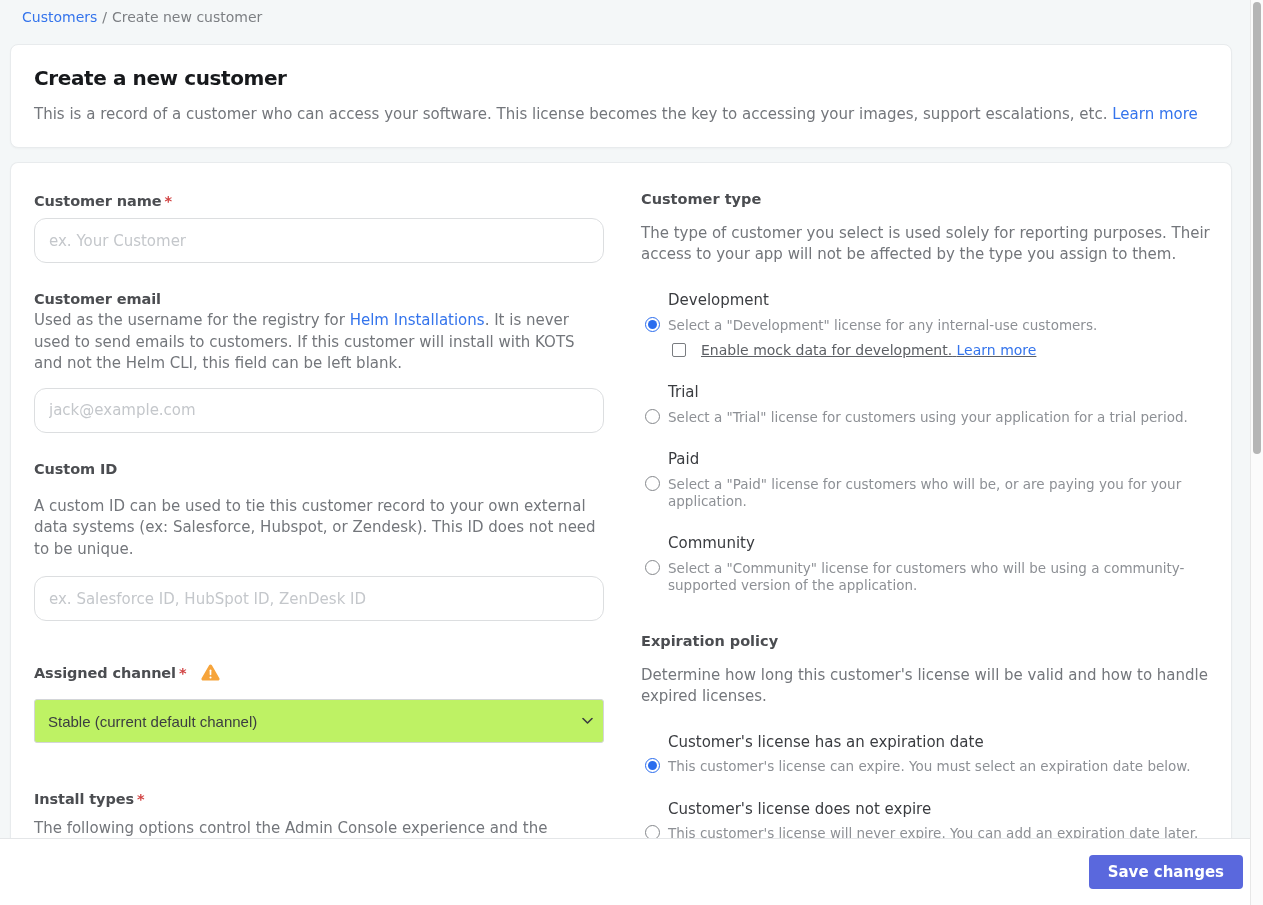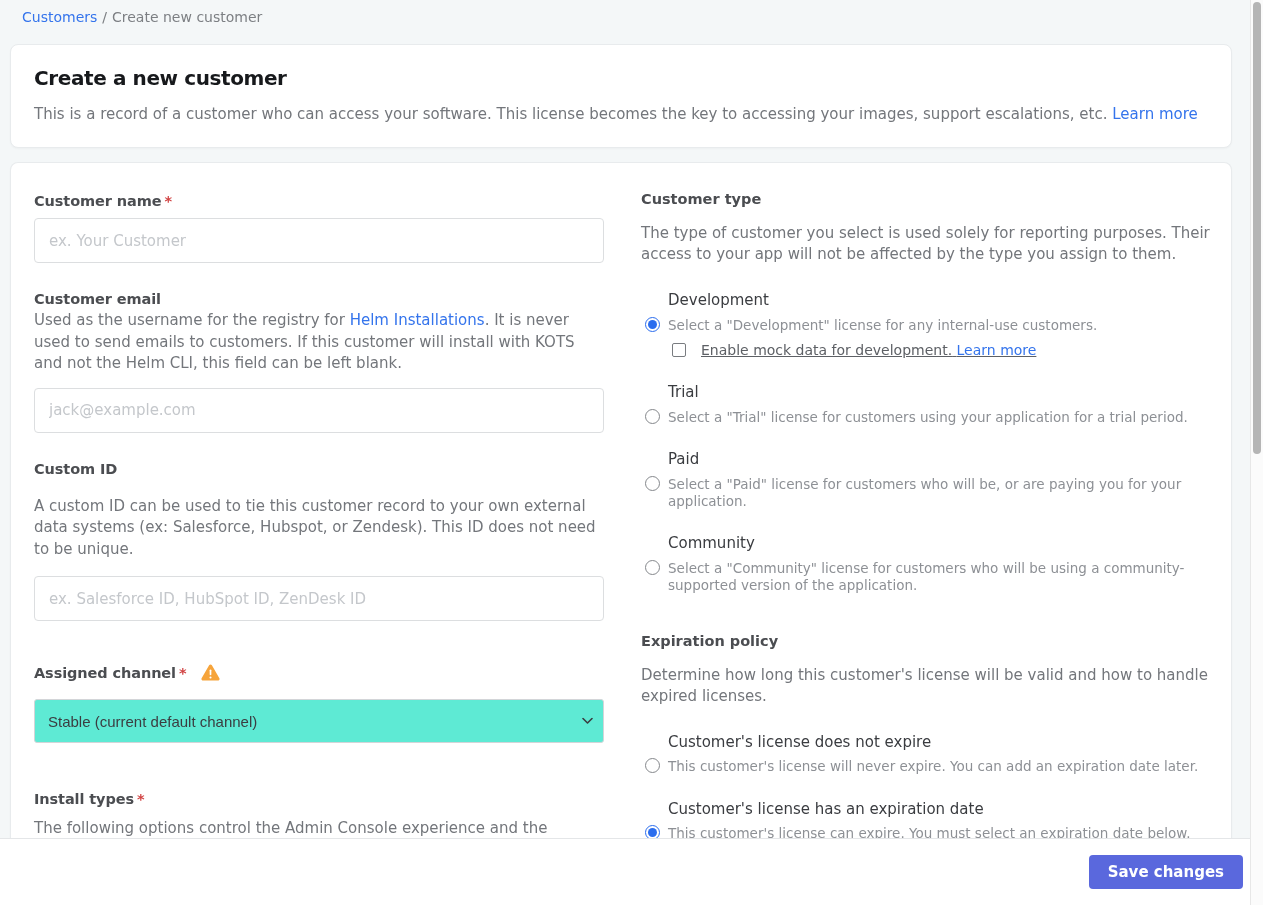--- a/index.html
+++ b/index.html
@@ -31,30 +31,30 @@
   .main-card { top:162px; height:676px; border-radius:8px 8px 0 0; border-bottom:none; padding:28px 23px 0 23px; overflow:hidden; }
   .columns { display:flex; }
   .col-left { width:570px; margin-right:37px; flex:none; }
   .col-right { width:570px; flex:none; }
 
   
   .field-label { font-size:14.5px; font-weight:bold; color:#4b4d51; letter-spacing:-0.1px; }
   .req { color:#D14343; font-size:14.5px; margin-left:3px; font-weight:bold; }
   .para { font-size:15px; color:#73767b; line-height:21.5px; }
   .text-input {
-    width:100%; height:45px; border:1px solid #dcdee0; border-radius:4px;
+    width:100%; height:45px; border:1px solid #dcdee0; border-radius:12px;
     padding:0 14px; font-size:15px; color:#3f4145; background:#fff;
     font-family:"DejaVu Sans", sans-serif; outline:none;
   }
   .text-input::placeholder { color:#c4c7cb; opacity:1; }
 
   .select-wrap { position:relative; width:100%; }
   select {
     width:100%; height:44px; border:1px solid #d3d5d8; border-radius:3px;
-    padding:0 28px 0 13px; font-size:15px; color:#3b3d41; background:#5eead4;
+    padding:0 28px 0 13px; font-size:15px; color:#3b3d41; background:#bef264;
     font-family:"Liberation Sans", sans-serif;
     appearance:none; -webkit-appearance:none; -moz-appearance:none; outline:none;
   }
   .chev { position:absolute; right:11px; top:50%; transform:translateY(-50%); pointer-events:none; display:flex; }
 
   .warn-icon { display:inline-block; vertical-align:-3px; margin-left:9px; }
 
   
   .mb8{margin-bottom:8px;} .mb6{margin-bottom:2px;} .mb13{margin-bottom:13px;}
   .mb16{margin-bottom:16px;} .mb18{margin-bottom:18px;} .mb26{margin-bottom:26px;}
@@ -209,34 +209,34 @@
         <div class="opt-row">
           <span class="radio"></span>
           <span class="opt-desc">Select a "Community" license for customers who will be using a community-supported version of the application.</span>
         </div>
       </div>
 
       <div class="section-heading gap-before-expiration">Expiration policy</div>
       <div class="intro">Determine how long this customer's license will be valid and how to handle expired licenses.</div>
 
       <div class="opt">
-        <div class="exp-title">Customer's license does not expire</div>
-        <div class="opt-row">
-          <span class="radio"></span>
-          <span class="opt-desc">This customer's license will never expire. You can add an expiration date later.</span>
-        </div>
-      </div>
-
-      <div class="opt">
         <div class="exp-title">Customer's license has an expiration date</div>
         <div class="opt-row">
           <span class="radio checked"></span>
           <span class="opt-desc">This customer's license can expire. You must select an expiration date below.</span>
         </div>
       </div>
+
+      <div class="opt">
+        <div class="exp-title">Customer's license does not expire</div>
+        <div class="opt-row">
+          <span class="radio"></span>
+          <span class="opt-desc">This customer's license will never expire. You can add an expiration date later.</span>
+        </div>
+      </div>
     </div>
 
   </div>
 </div>
 
 <div class="footer">
   <button class="save-btn">Save changes</button>
 </div>
 
 <div class="scrollbar-track">

